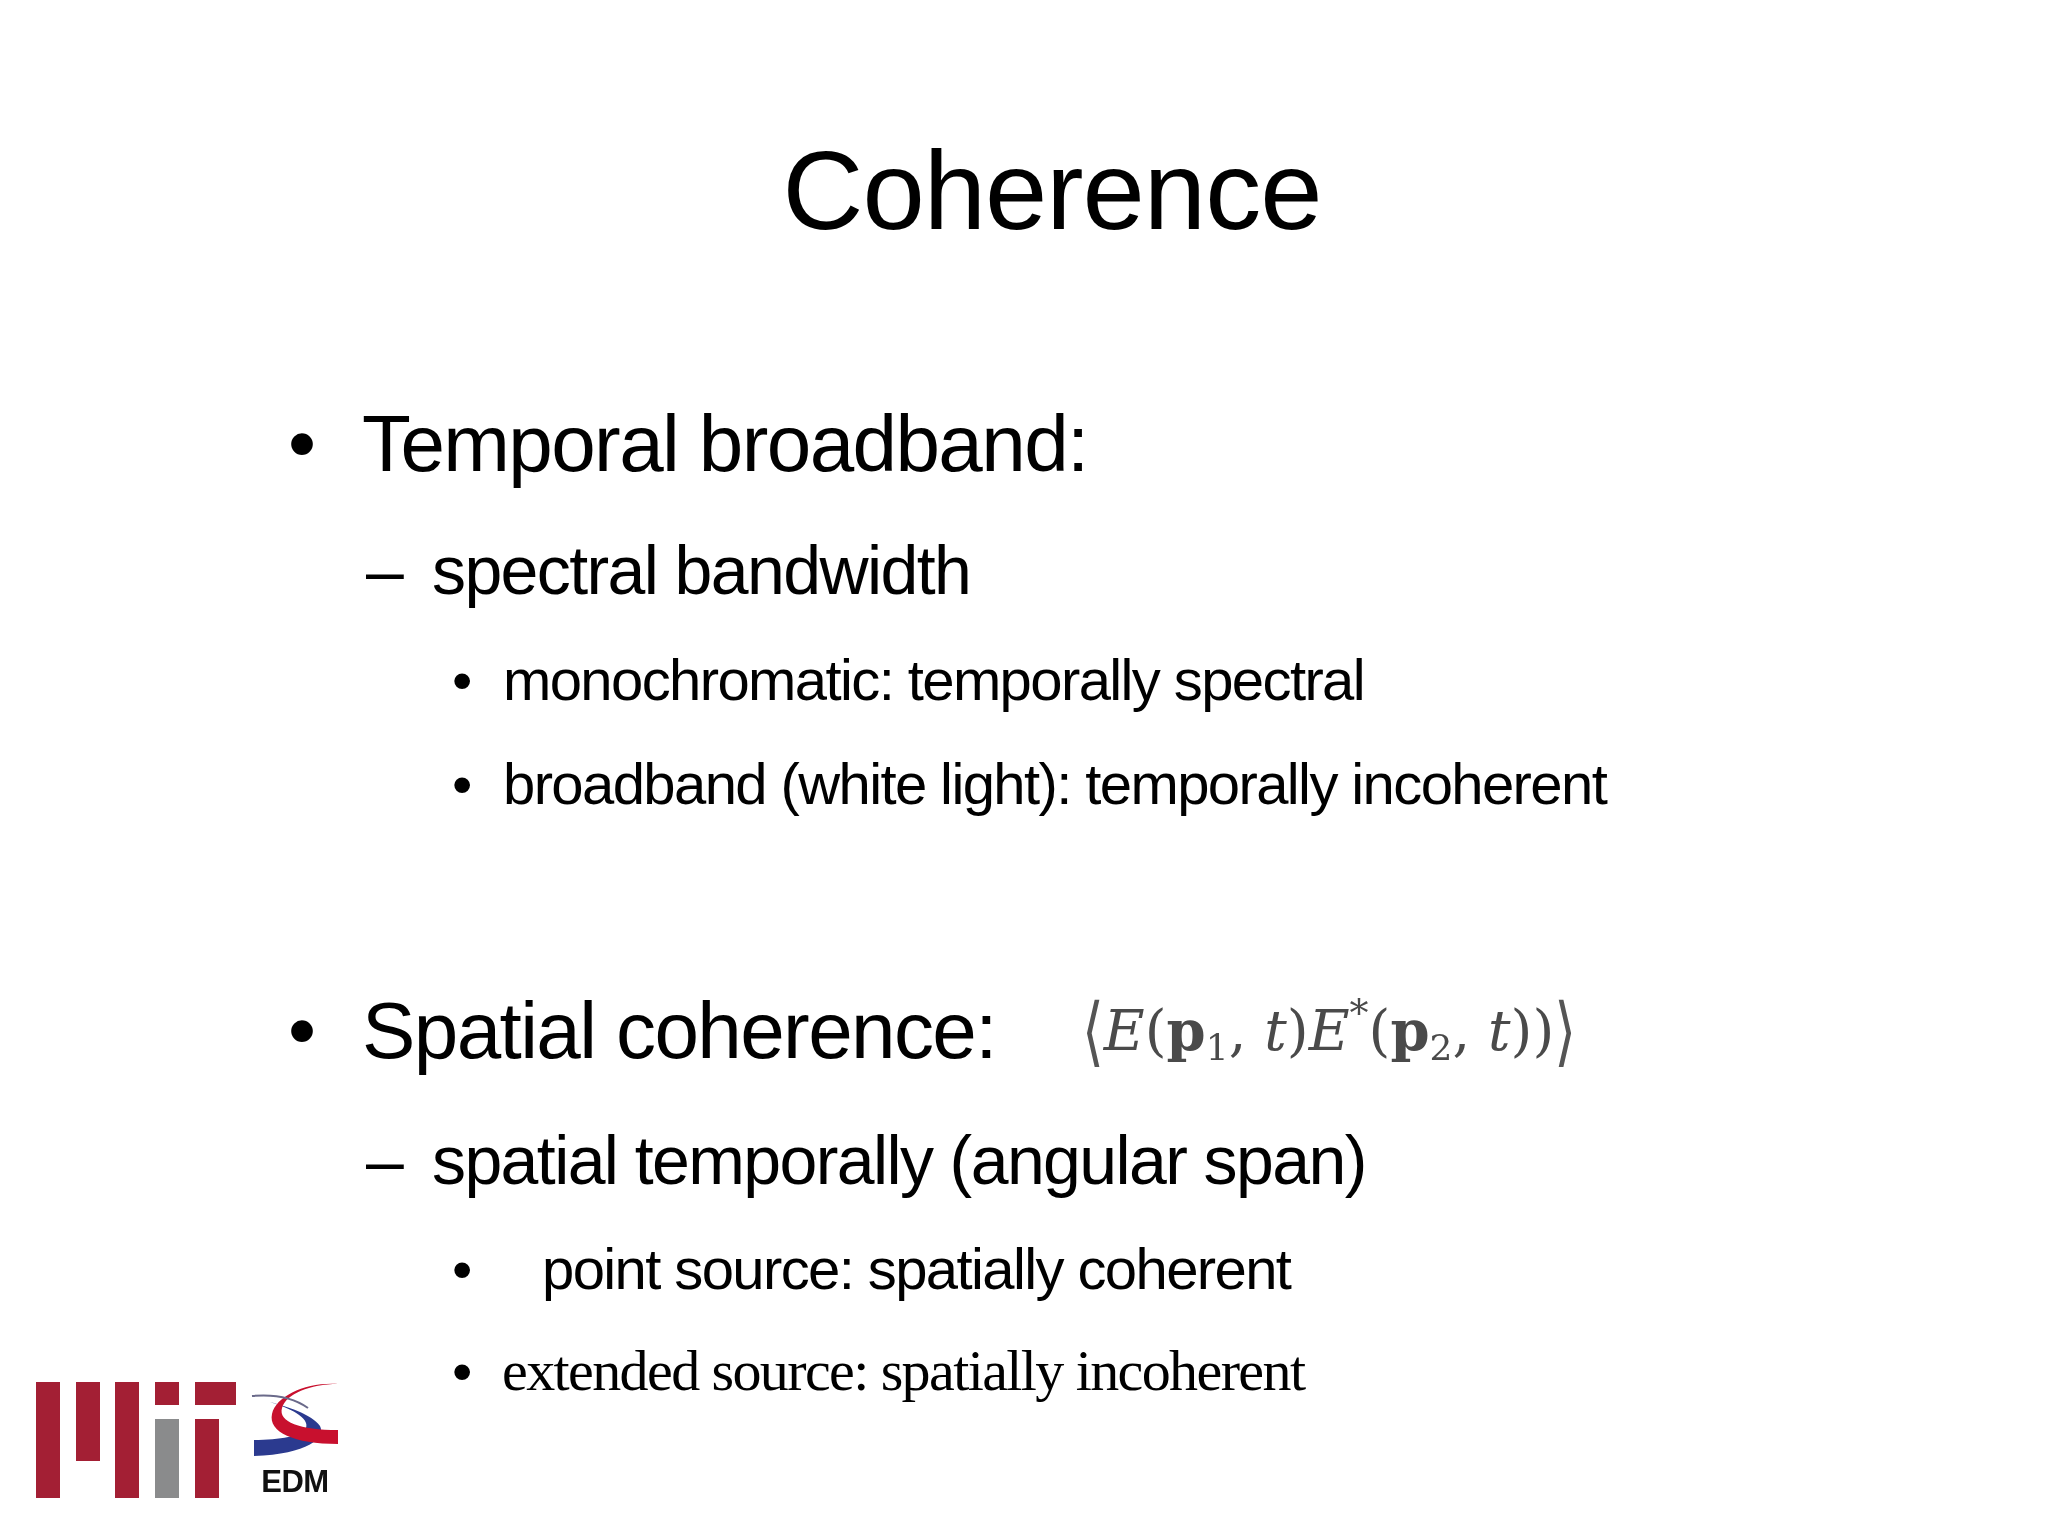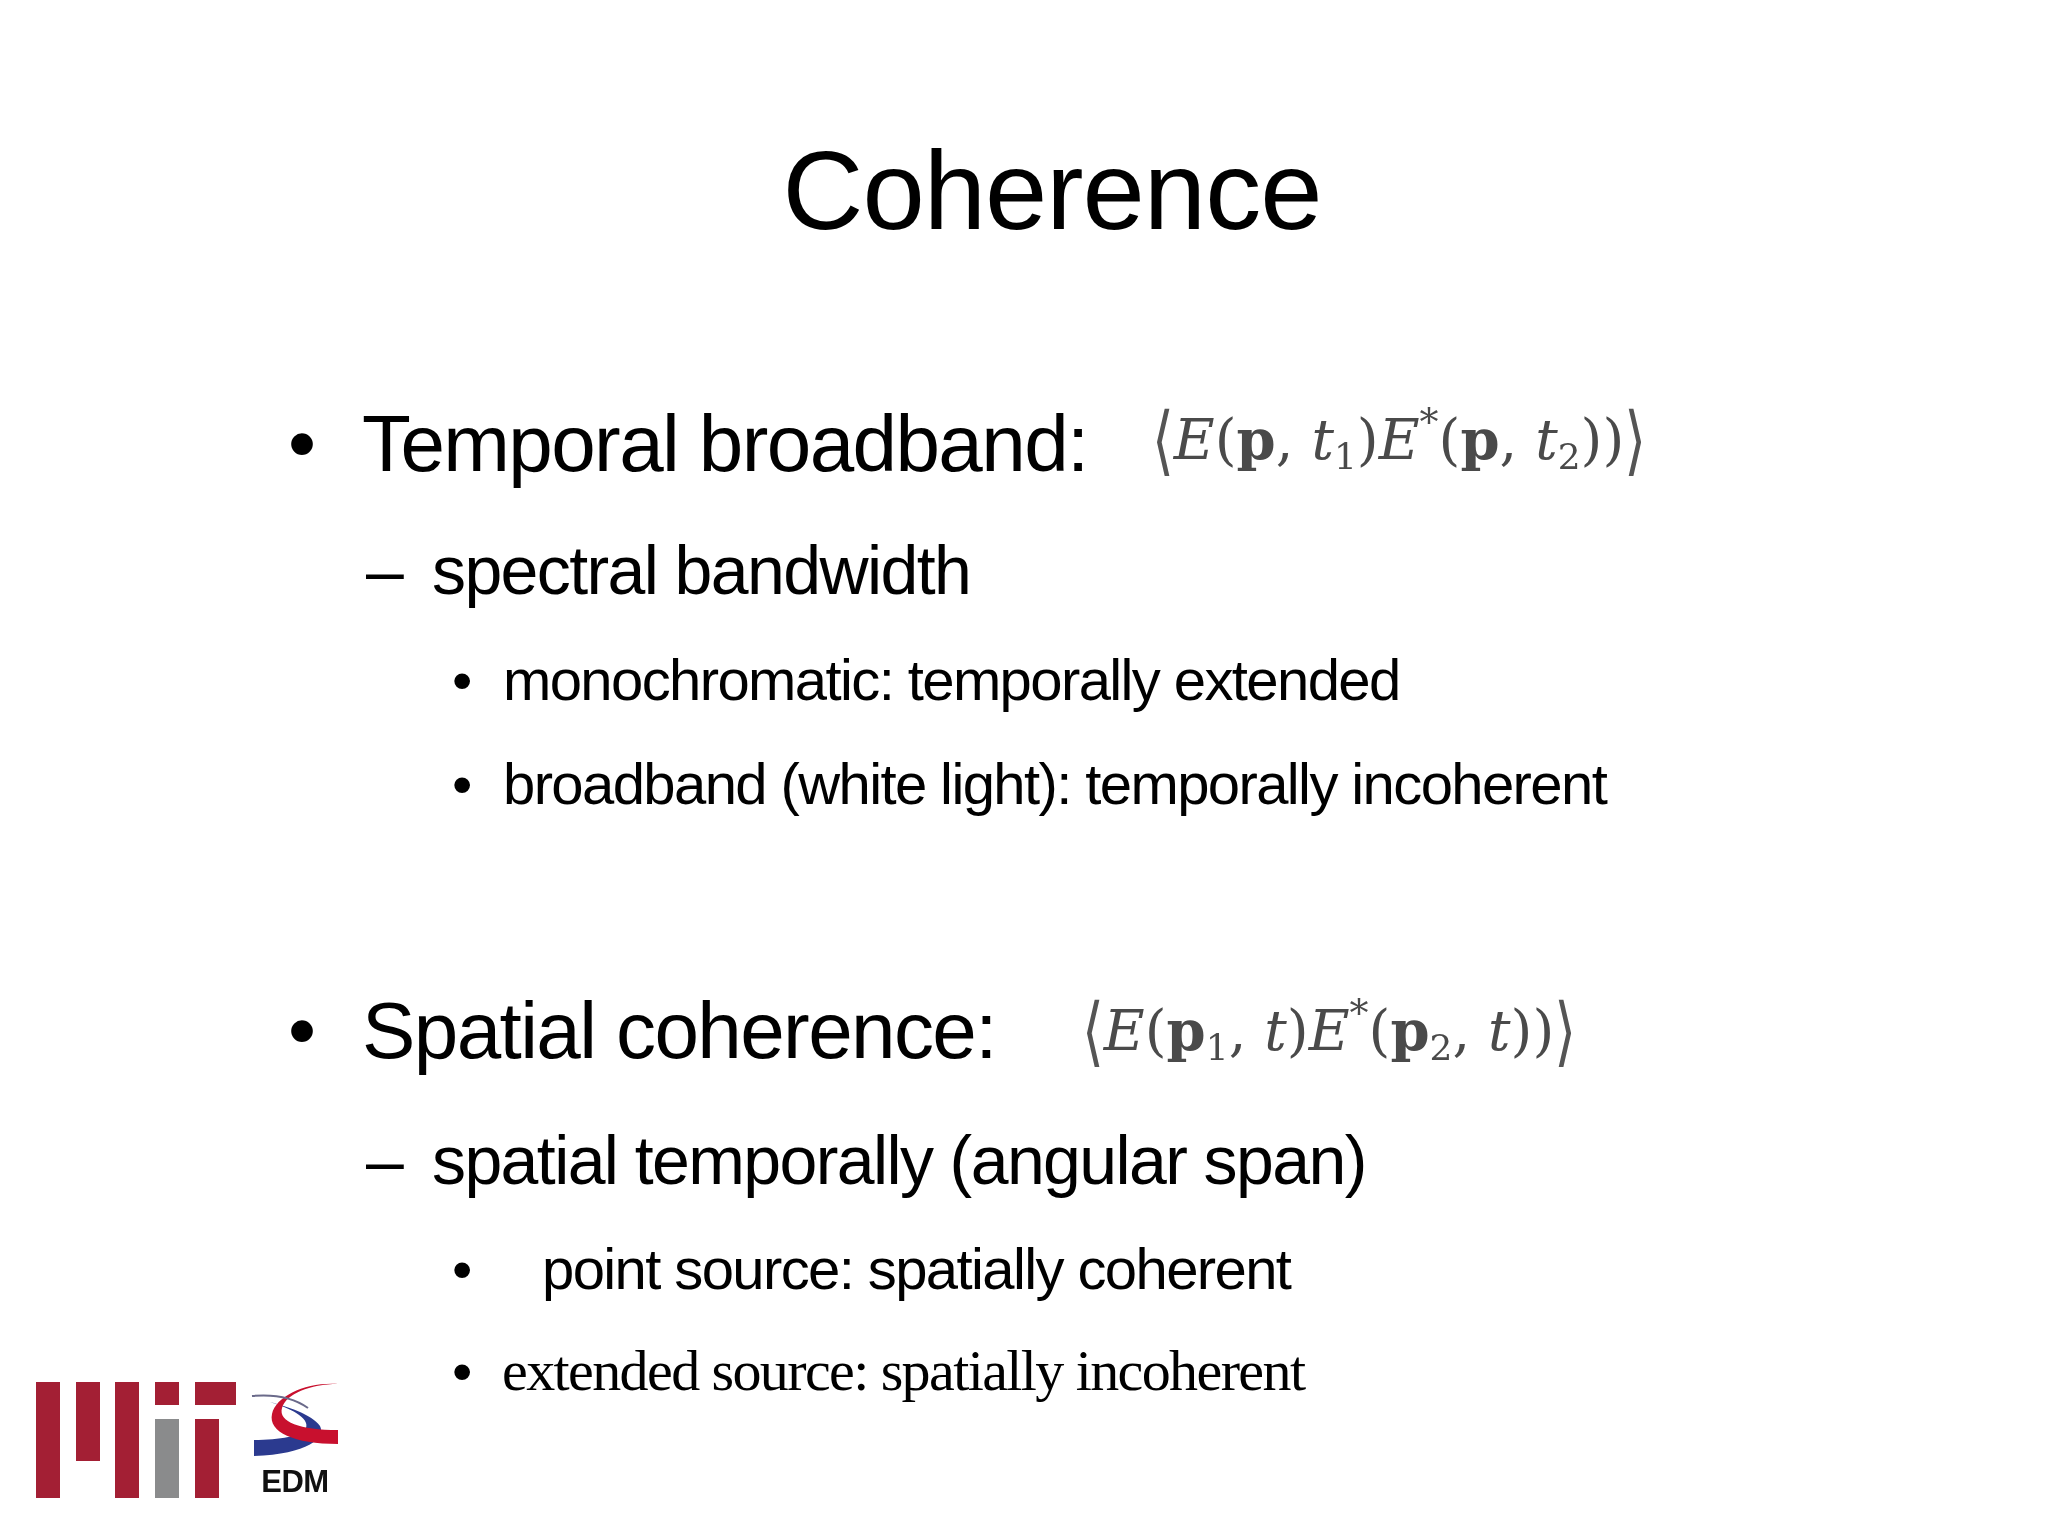--- a/index.html
+++ b/index.html
@@ -40,32 +40,29 @@
 <body>
 
 <div class="slide">
 
   <div class="title">Coherence</div>
 
   <div class="line l1" style="left:288px; top:396px;">
     <span class="bullet" style="left:0; top:0;">•</span>
     <span class="text" style="position:absolute; left:74px; top:0;">Temporal broadband:</span>
   </div>
-  <div class="formula" style="left:1152px; top:404px;">
-    <span class="ang">⟨</span><i>E</i><span>(</span><b>p</b><span>, </span><i>t</i><sub>1</sub><span>)</span><i>E</i><sup>*</sup><span>(</span><b>p</b><span>, </span><i>t</i><sub>2</sub><span>)</span><span>)</span><span class="ang">⟩</span>
-  </div>
 
   <div class="line l2" style="left:366px; top:530px;">
     <span class="bullet" style="left:0; top:0;">–</span>
     <span class="text" style="position:absolute; left:66px; top:0;">spectral bandwidth</span>
   </div>
 
   <div class="line l3" style="left:452px; top:645px;">
     <span class="bullet" style="left:0; top:0;">•</span>
-    <span class="text" style="position:absolute; left:51px; top:0;">monochromatic: temporally extended</span>
+    <span class="text" style="position:absolute; left:51px; top:0;">monochromatic: temporally spectral</span>
   </div>
   <div class="line l3" style="left:452px; top:749px;">
     <span class="bullet" style="left:0; top:0;">•</span>
     <span class="text" style="position:absolute; left:51px; top:0;">broadband (white light): temporally incoherent</span>
   </div>
 
   <div class="line l1" style="left:288px; top:983px;">
     <span class="bullet" style="left:0; top:0;">•</span>
     <span class="text" style="position:absolute; left:74px; top:0;">Spatial coherence:</span>
   </div>

